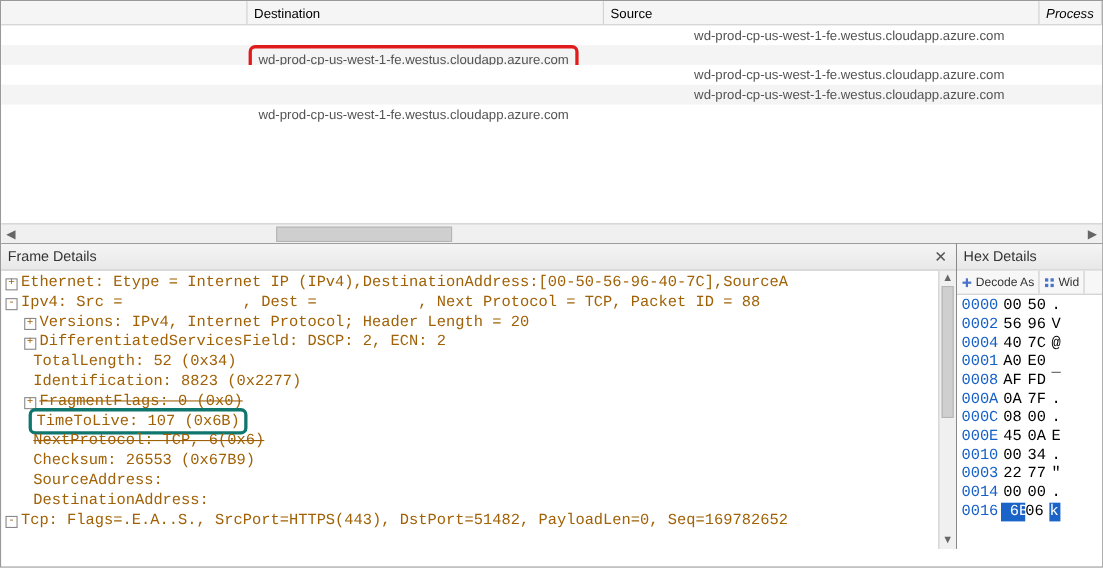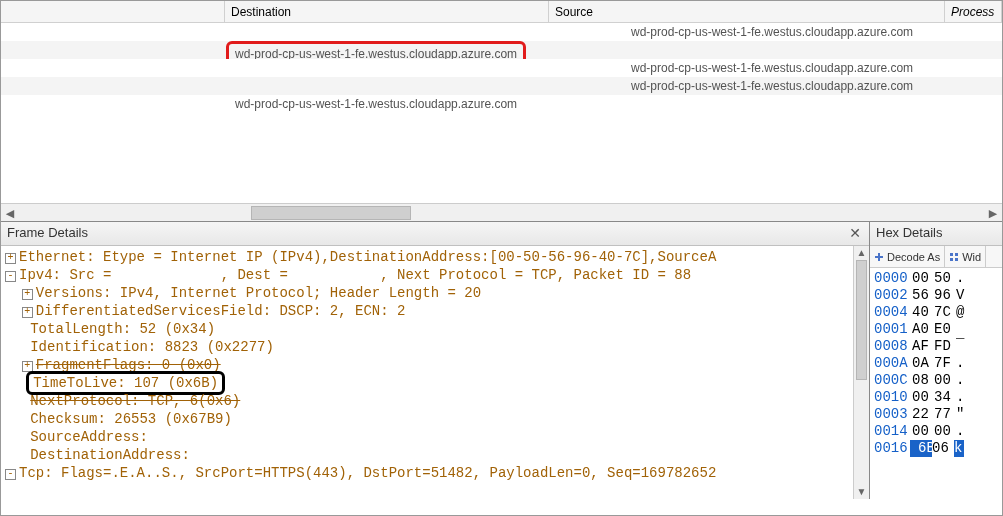--- a/index.html
+++ b/index.html
@@ -187,21 +187,21 @@
     border: 1px solid #888;
     text-align: center;
     line-height: 8px;
     font-size: 10px;
     margin-right: 3px;
     vertical-align: 1px;
     background: #fff;
   }
   .ttl-box {
     display: inline-block;
-    border: 3px solid #000000;
+    border: 3px solid #0f766e;
     border-radius: 6px;
     padding: 0 4px;
     margin: -3px 0 -3px -4px;
   }
   .strike { text-decoration: line-through; }
   .hexrows-inner {
     font-family: Consolas, "Courier New", monospace;
     font-size: 14px;
     line-height: 17px;
     padding: 2px 4px;
@@ -308,20 +308,21 @@
     </div>
     <div class="hexrows">
       <div class="hexrows-inner" id="hex-inner">
           <div class="hexrow"><span class="off">0000</span><span class="b">00</span><span class="b">50</span><span class="a">.</span></div>
           <div class="hexrow"><span class="off">0002</span><span class="b">56</span><span class="b">96</span><span class="a">V</span></div>
           <div class="hexrow"><span class="off">0004</span><span class="b">40</span><span class="b">7C</span><span class="a">@</span></div>
           <div class="hexrow"><span class="off">0001</span><span class="b">A0</span><span class="b">E0</span><span class="a"> </span></div>
           <div class="hexrow"><span class="off">0008</span><span class="b">AF</span><span class="b">FD</span><span class="a">¯</span></div>
           <div class="hexrow"><span class="off">000A</span><span class="b">0A</span><span class="b">7F</span><span class="a">.</span></div>
           <div class="hexrow"><span class="off">000C</span><span class="b">08</span><span class="b">00</span><span class="a">.</span></div>
+          <div class="hexrow"><span class="off">000E</span><span class="b">45</span><span class="b">0A</span><span class="a">E</span></div>
           <div class="hexrow"><span class="off">0010</span><span class="b">00</span><span class="b">34</span><span class="a">.</span></div>
           <div class="hexrow"><span class="off">0003</span><span class="b">22</span><span class="b">77</span><span class="a">"</span></div>
           <div class="hexrow"><span class="off">0014</span><span class="b">00</span><span class="b">00</span><span class="a">.</span></div>
           <div class="hexrow"><span class="off">0016</span><span class="b sel-b">6B</span><span class="b">06</span><span class="a sel-a">k</span></div>
         </div>
     </div>
   </div>
 </div>
 
 </body></html>

